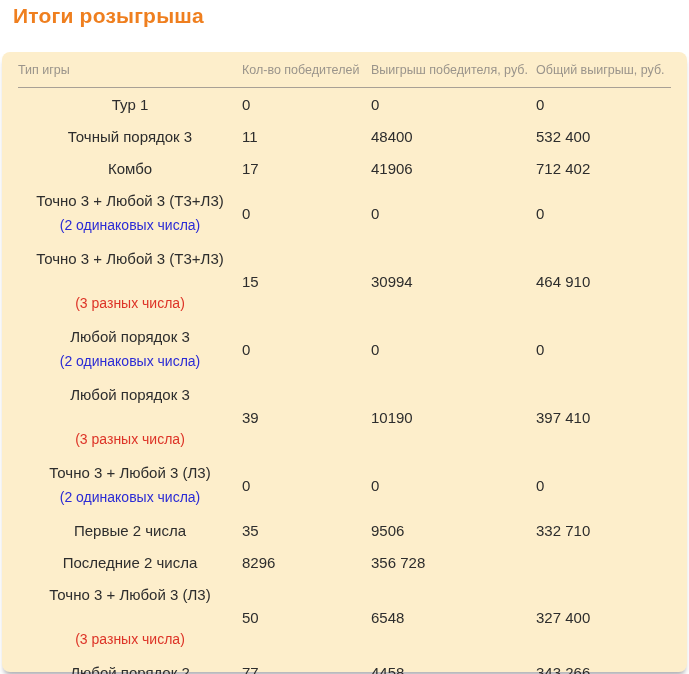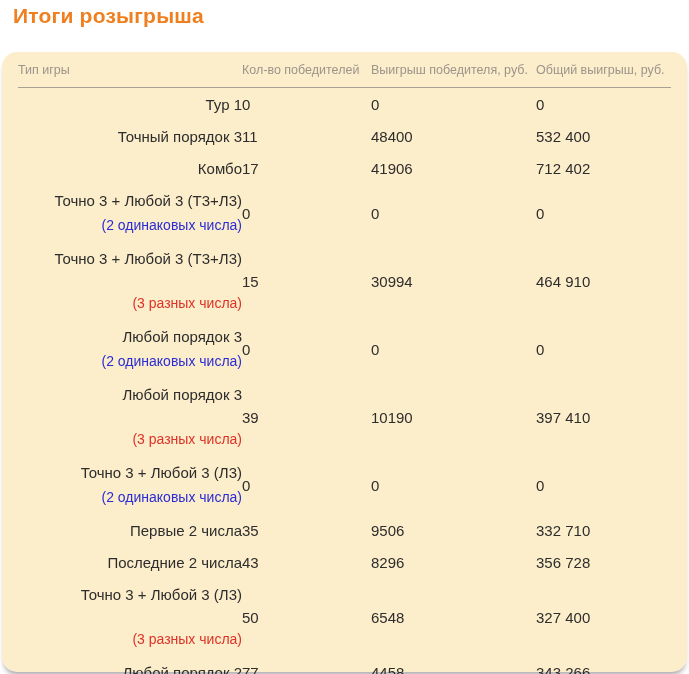--- a/index.html
+++ b/index.html
@@ -15,21 +15,21 @@
     font-size: 21px;
     font-weight: bold;
     color: var(--accent, #ef7f1f);
     letter-spacing: 0.2px;
   }
   .panel {
     position: absolute;
     left: 2px; top: 48px;
     width: 685px; height: 620px;
     background: var(--panel-bg, #fdeecb);
-    border-radius: 15px;
+    border-radius: 8px;
     padding: 0 16px;
     box-shadow: 0 5px 5px -2px rgba(105, 105, 115, 0.55);
   }
   .thead {
     display: grid;
     grid-template-columns: 224px 129px 165px 1fr;
     height: 36px;
     align-items: center;
     border-bottom: 1px solid var(--divider, #a8a095);
   }
@@ -47,21 +47,21 @@
   .row.tall { min-height: 58px; }
   .cell {
     display: flex;
     align-items: center;
     font-size: 15px;
     color: var(--body-text, #2d2d2d);
     white-space: nowrap;
   }
   .cell.col1 {
     flex-direction: column;
-    align-items: flex-end;
+    align-items: center;
     justify-content: center;
   }
   .row.tall .cell.col1 {
     justify-content: space-between;
     padding: 8px 0 9px 0;
   }
   .game-name { font-size: 15px; color: var(--body-text, #2d2d2d); }
   .game-note { font-size: 14px; }
   .game-note.blue { color: var(--note-blue, #2b2bd5); }
   .game-note.red  { color: var(--note-red, #dd3327); margin-top: 28px; }
@@ -154,21 +154,20 @@
             <div class="game-name">Первые 2 числа</div>
           </div>
           <div class="cell">35</div>
           <div class="cell">9506</div>
           <div class="cell">332 710</div>
         </div>
         <div class="row">
           <div class="cell col1">
             <div class="game-name">Последние 2 числа</div>
           </div>
-          <div class="cell">43</div>
           <div class="cell">8296</div>
           <div class="cell">356 728</div>
         </div>
         <div class="row tall">
           <div class="cell col1">
             <div class="game-name">Точно 3 + Любой 3 (Л3)</div>
             <div class="game-note red">(3 разных числа)</div>
           </div>
           <div class="cell">50</div>
           <div class="cell">6548</div>

